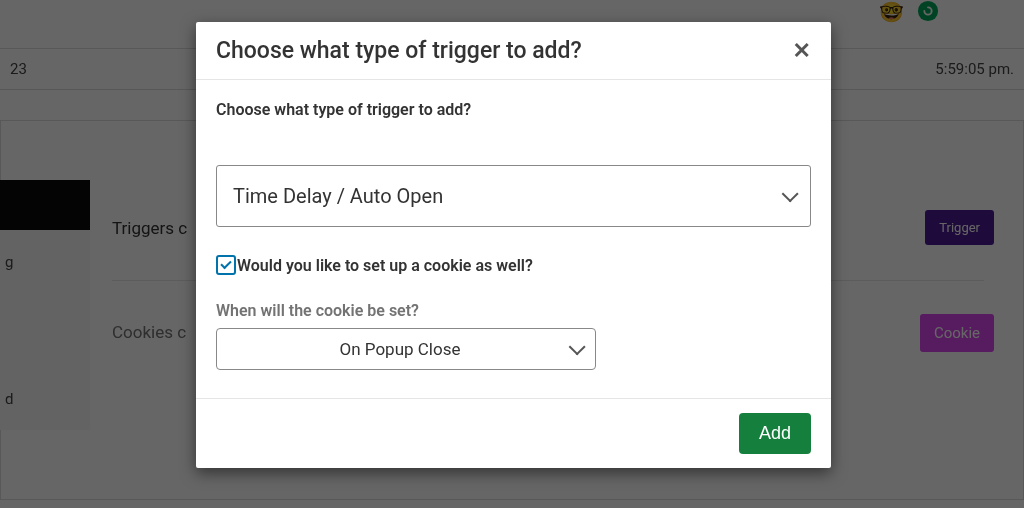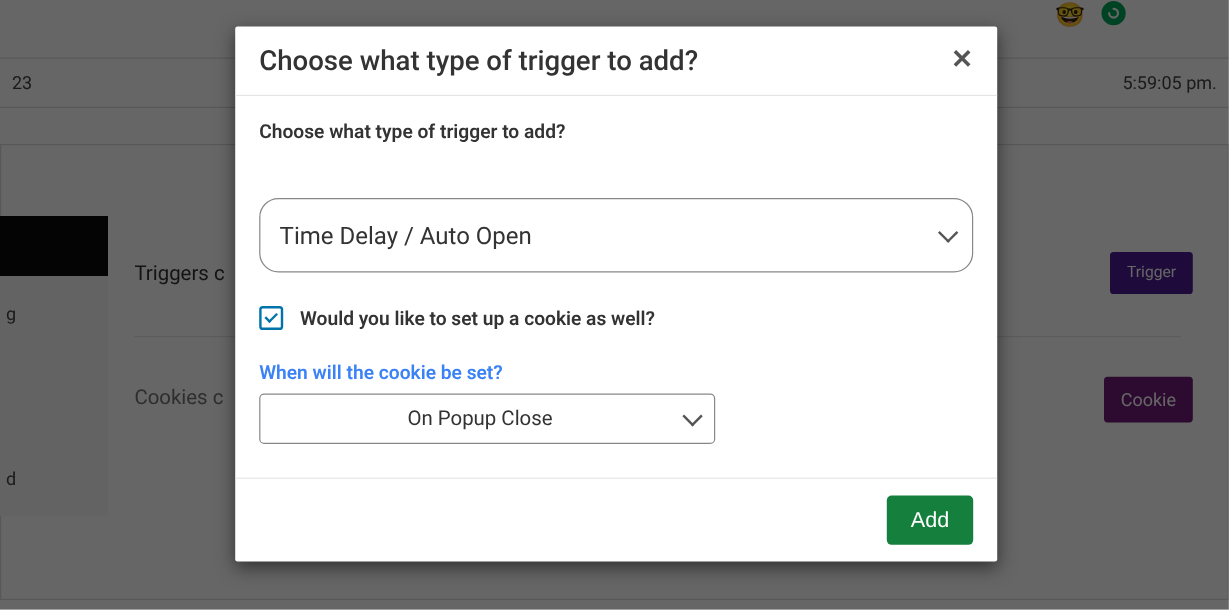--- a/index.html
+++ b/index.html
@@ -114,21 +114,21 @@
       background: #4c1d95;
       color: #fff;
       padding: 10px 14px;
       border-radius: 3px;
       font-size: 13px;
     }
     .bg-btn2 {
       position: absolute;
       top: 314px;
       right: 30px;
-      background: #701a75;
+      background: #d946ef;
       color: #fff;
       padding: 10px 14px;
       border-radius: 3px;
       font-size: 15px;
     }
     .overlay {
       position: absolute;
       inset: 0;
       background: rgba(0, 0, 0, 0.6);
     }
@@ -167,21 +167,21 @@
       font-size: 16px;
       font-weight: 600;
       color: #333;
       margin-bottom: 46px;
     }
     .select-wrap {
       position: relative;
       width: 100%;
       height: 62px;
       border: 1px solid #888;
-      border-radius: 16px;
+      border-radius: 3px;
       display: flex;
       align-items: center;
       padding: 0 16px;
       cursor: pointer;
       margin-bottom: 28px;
     }
     .select-wrap-small {
       position: relative;
       width: 380px;
       height: 42px;
@@ -206,21 +206,21 @@
     .chevron {
       width: 12px;
       height: 12px;
       border-right: 2px solid #555;
       border-bottom: 2px solid #555;
       transform: rotate(45deg) translateY(-3px);
     }
     .checkbox-row {
       display: flex;
       align-items: center;
-      gap: 14px;
+      gap: 1px;
       margin-bottom: 26px;
     }
     .checkbox {
       width: 20px;
       height: 20px;
       border: 2px solid #0073aa;
       border-radius: 3px;
       display: flex;
       align-items: center;
       justify-content: center;
@@ -234,21 +234,21 @@
       transform: rotate(-45deg) translate(1px, -1px);
     }
     .checkbox-label {
       font-size: 16px;
       font-weight: 600;
       color: #333;
     }
     .label-text2 {
       font-size: 16px;
       font-weight: 600;
-      color: #3b82f6;
+      color: #737373;
       margin-bottom: 8px;
     }
     .modal-footer {
       padding: 14px 20px;
       border-top: 1px solid #e5e5e5;
       display: flex;
       justify-content: flex-end;
     }
     .add-btn {
       background: #15803d;

